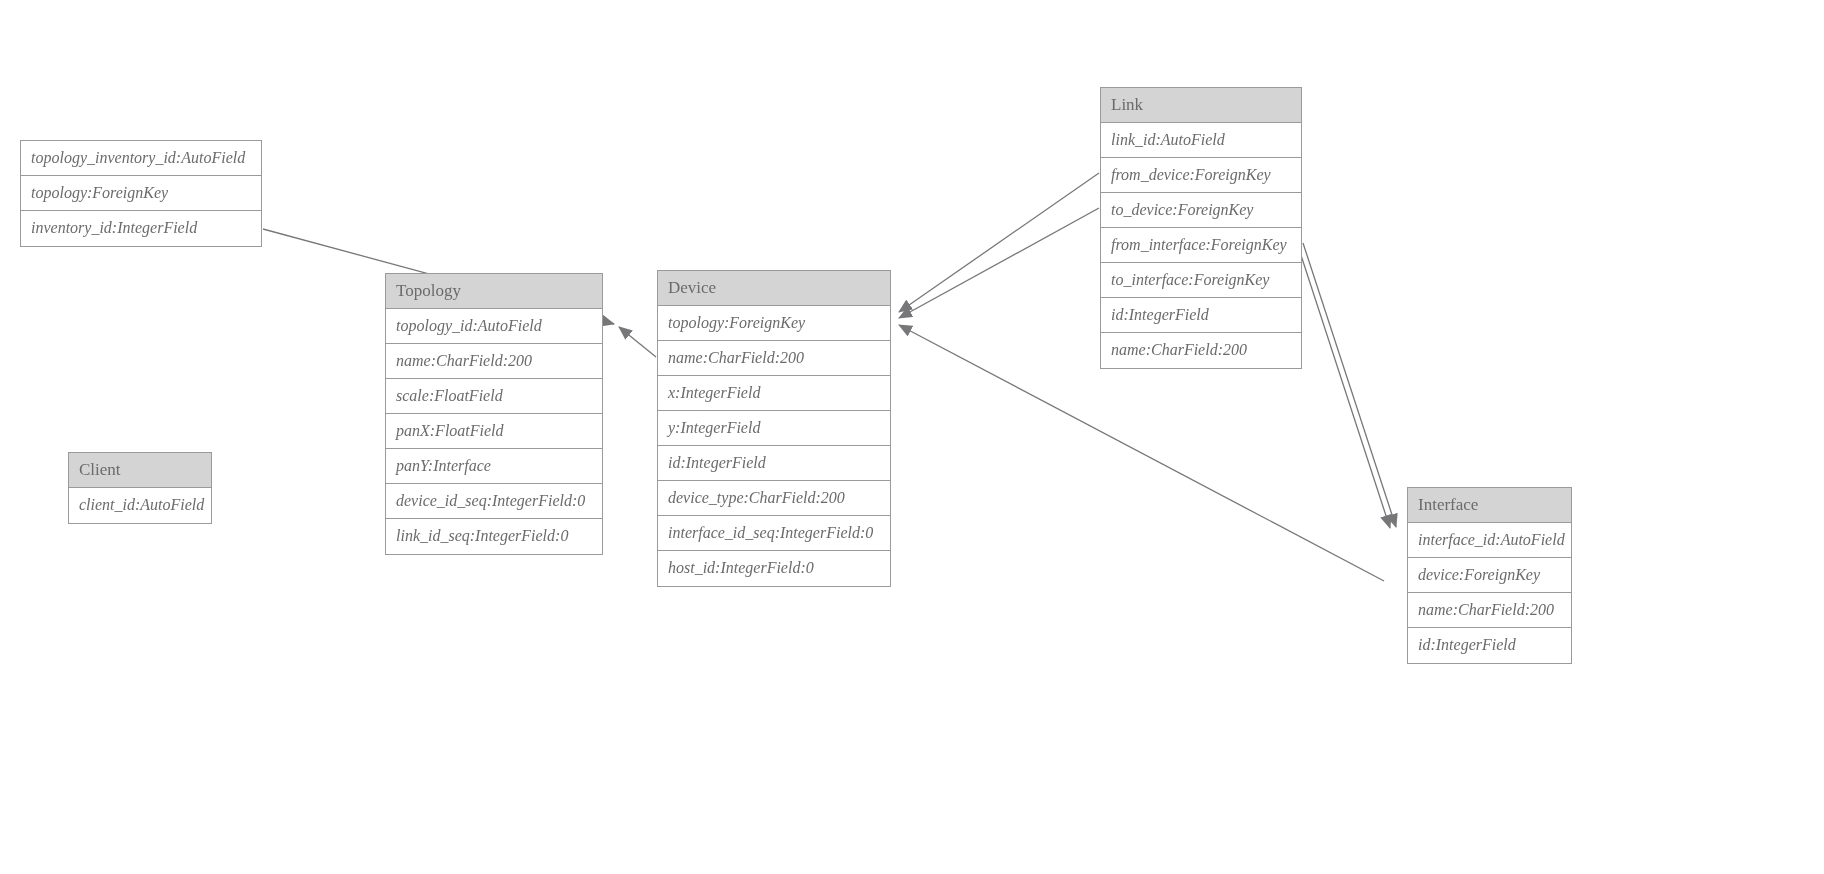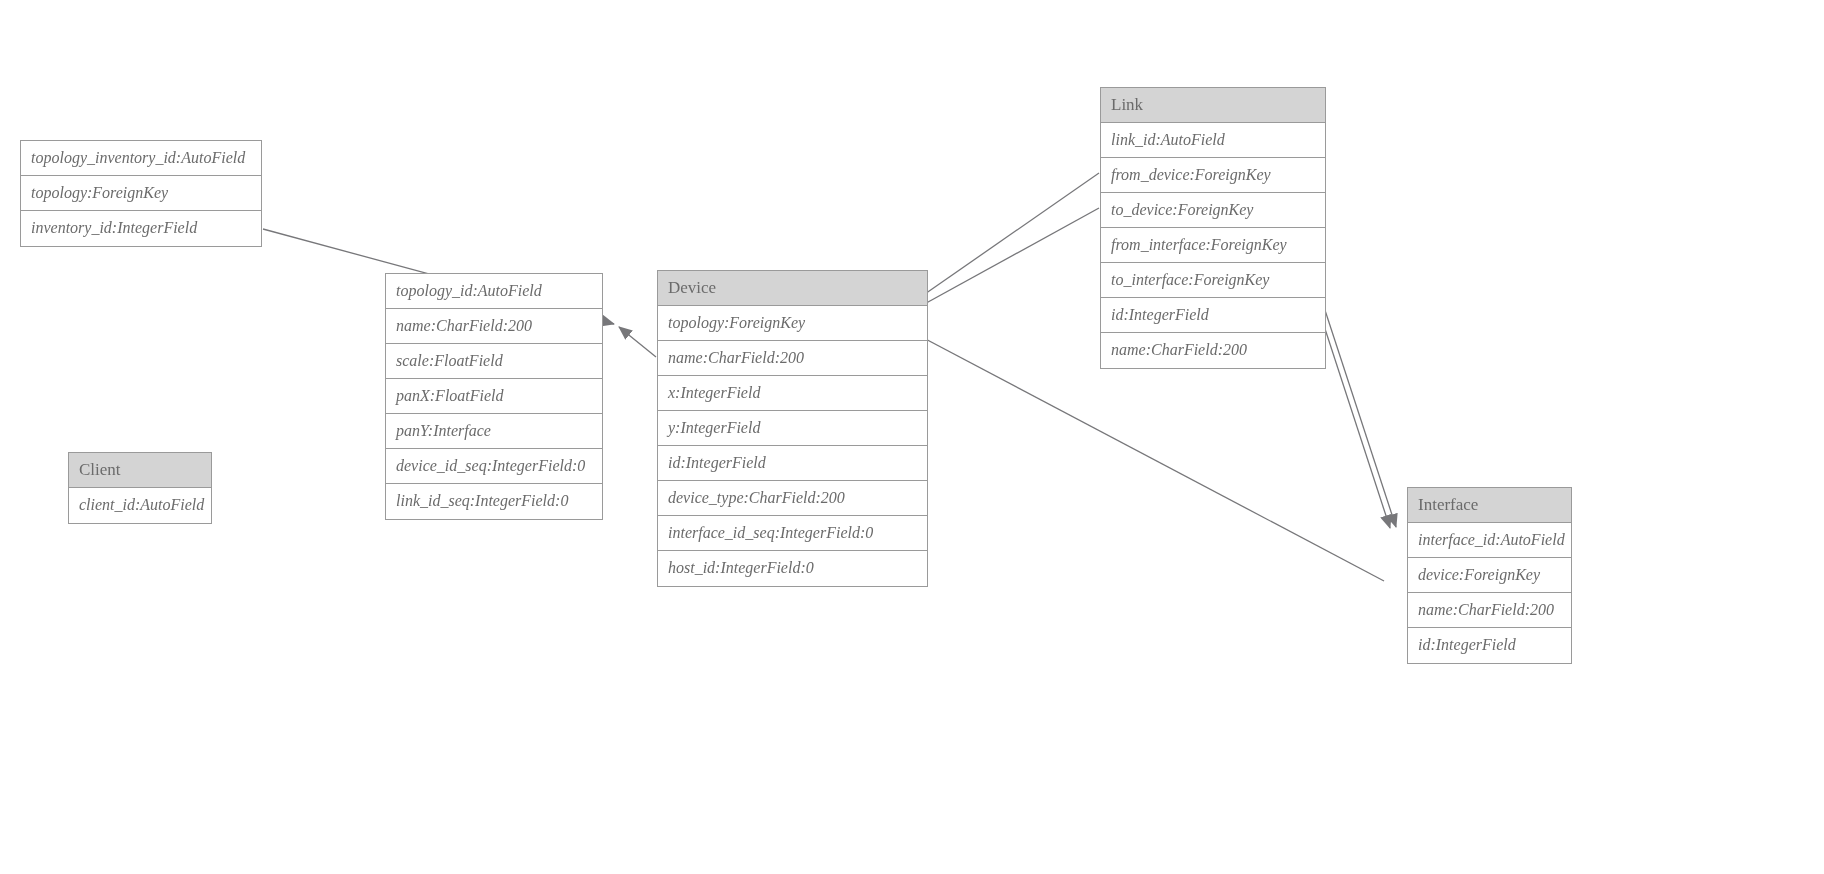--- a/index.html
+++ b/index.html
@@ -100,40 +100,41 @@
     </g>
   </svg>
 
   <div id="entity-layer">
       <div class="entity" style="left: 20px; top: 140px; width: 242px;">
         <div class="entity-row">topology_inventory_id:AutoField</div>
         <div class="entity-row">topology:ForeignKey</div>
         <div class="entity-row last">inventory_id:IntegerField</div>
       </div>
       <div class="entity" style="left: 385px; top: 273px; width: 218px;">
+        <div class="entity-header">Topology</div>
         <div class="entity-row">topology_id:AutoField</div>
         <div class="entity-row">name:CharField:200</div>
         <div class="entity-row">scale:FloatField</div>
         <div class="entity-row">panX:FloatField</div>
         <div class="entity-row">panY:Interface</div>
         <div class="entity-row">device_id_seq:IntegerField:0</div>
         <div class="entity-row last">link_id_seq:IntegerField:0</div>
       </div>
-      <div class="entity" style="left: 657px; top: 270px; width: 271px;">
+      <div class="entity" style="left: 657px; top: 270px; width: 234px;">
         <div class="entity-header">Device</div>
         <div class="entity-row">topology:ForeignKey</div>
         <div class="entity-row">name:CharField:200</div>
         <div class="entity-row">x:IntegerField</div>
         <div class="entity-row">y:IntegerField</div>
         <div class="entity-row">id:IntegerField</div>
         <div class="entity-row">device_type:CharField:200</div>
         <div class="entity-row">interface_id_seq:IntegerField:0</div>
         <div class="entity-row last">host_id:IntegerField:0</div>
       </div>
-      <div class="entity" style="left: 1100px; top: 87px; width: 226px;">
+      <div class="entity" style="left: 1100px; top: 87px; width: 202px;">
         <div class="entity-header">Link</div>
         <div class="entity-row">link_id:AutoField</div>
         <div class="entity-row">from_device:ForeignKey</div>
         <div class="entity-row">to_device:ForeignKey</div>
         <div class="entity-row">from_interface:ForeignKey</div>
         <div class="entity-row">to_interface:ForeignKey</div>
         <div class="entity-row">id:IntegerField</div>
         <div class="entity-row last">name:CharField:200</div>
       </div>
       <div class="entity" style="left: 68px; top: 452px; width: 144px;">

